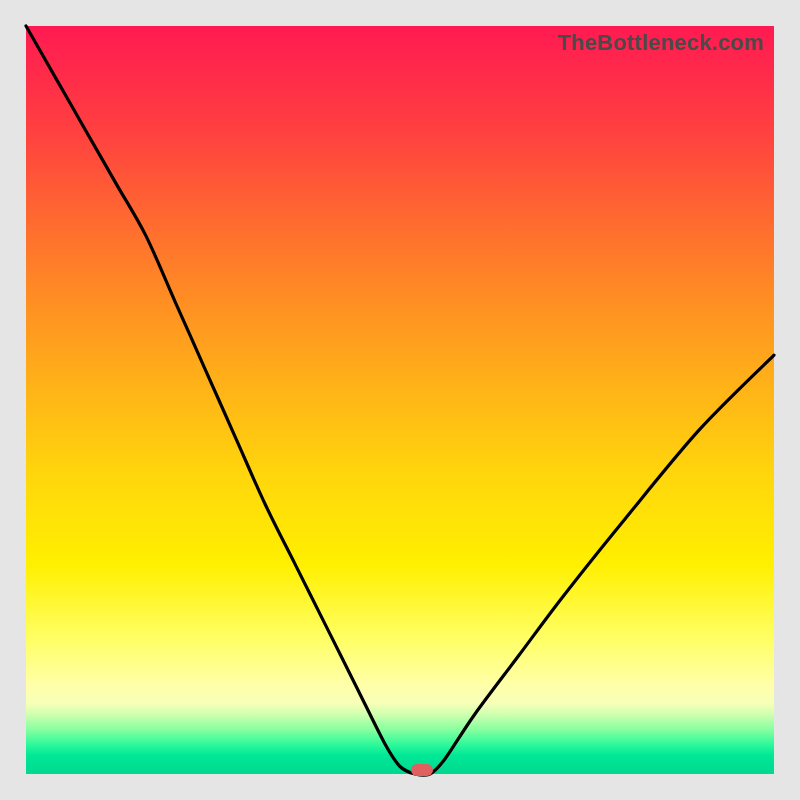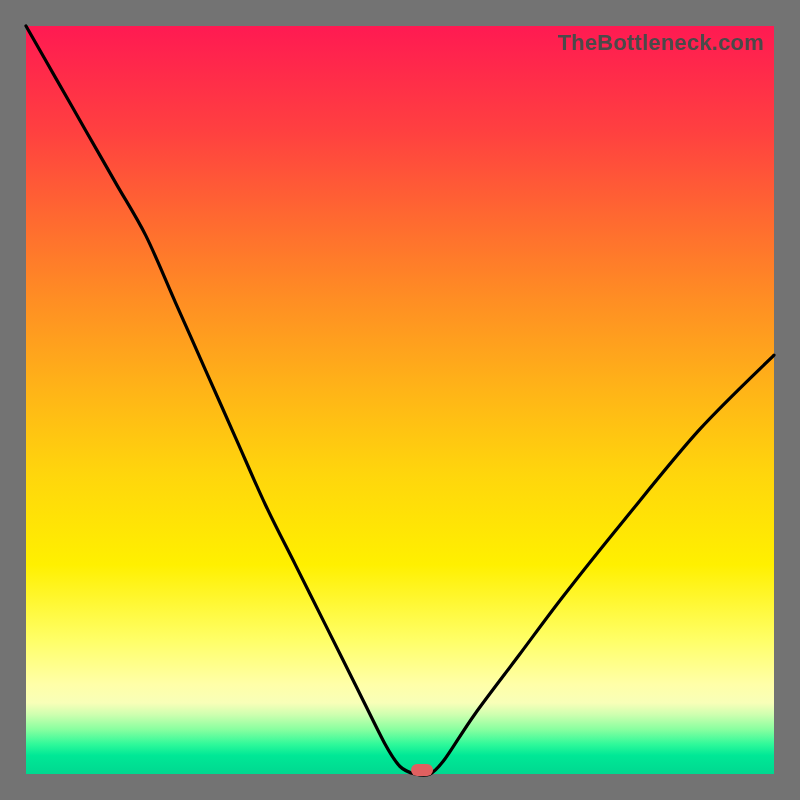--- a/index.html
+++ b/index.html
@@ -8,21 +8,21 @@
     width: 800px;
     height: 800px;
     background: #000;
     overflow: hidden;
     font-family: Arial, Helvetica, sans-serif;
   }
   .frame {
     position: relative;
     width: 800px;
     height: 800px;
-    background: #737373;
+    background: #e5e5e5;
   }
   .plot {
     position: absolute;
     left: 26px;
     top: 26px;
     width: 748px;
     height: 748px;
     background: linear-gradient(to bottom,
       #ff1a52 0%,
       #ff2a4a 6%,

